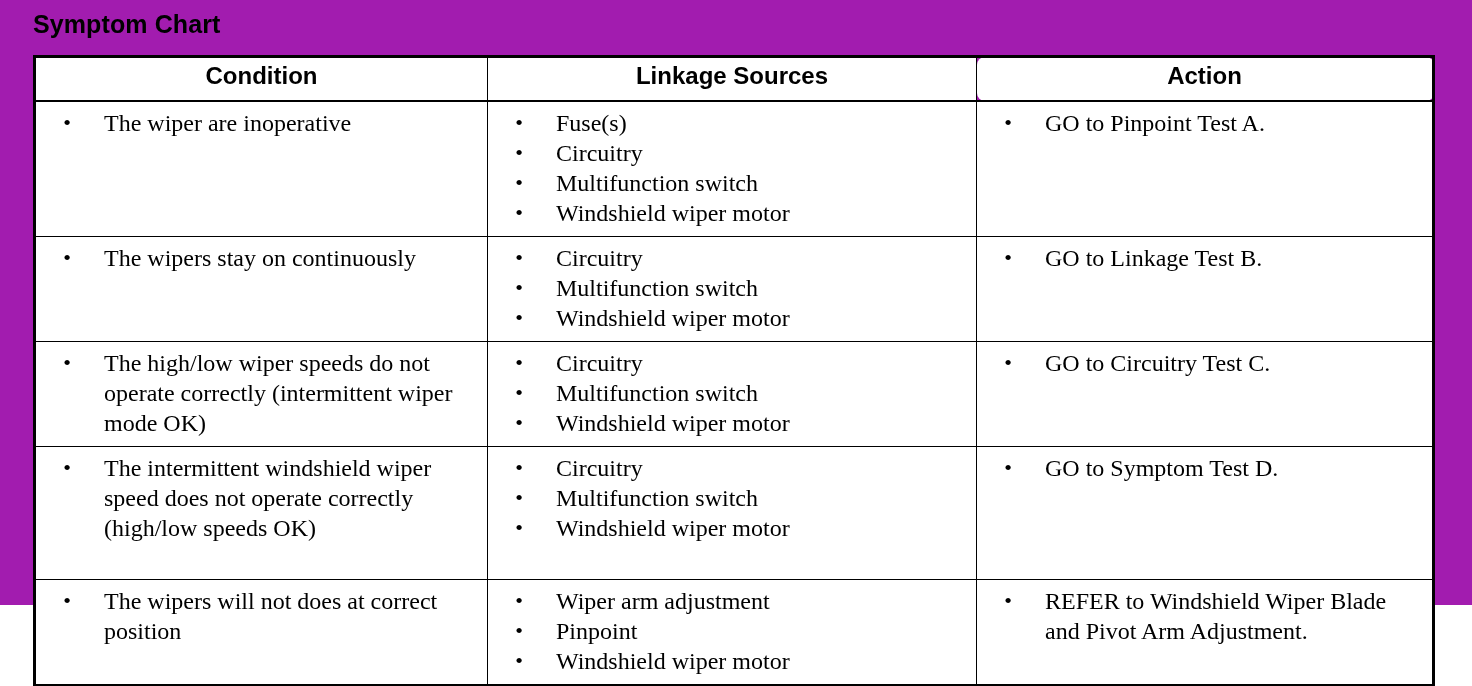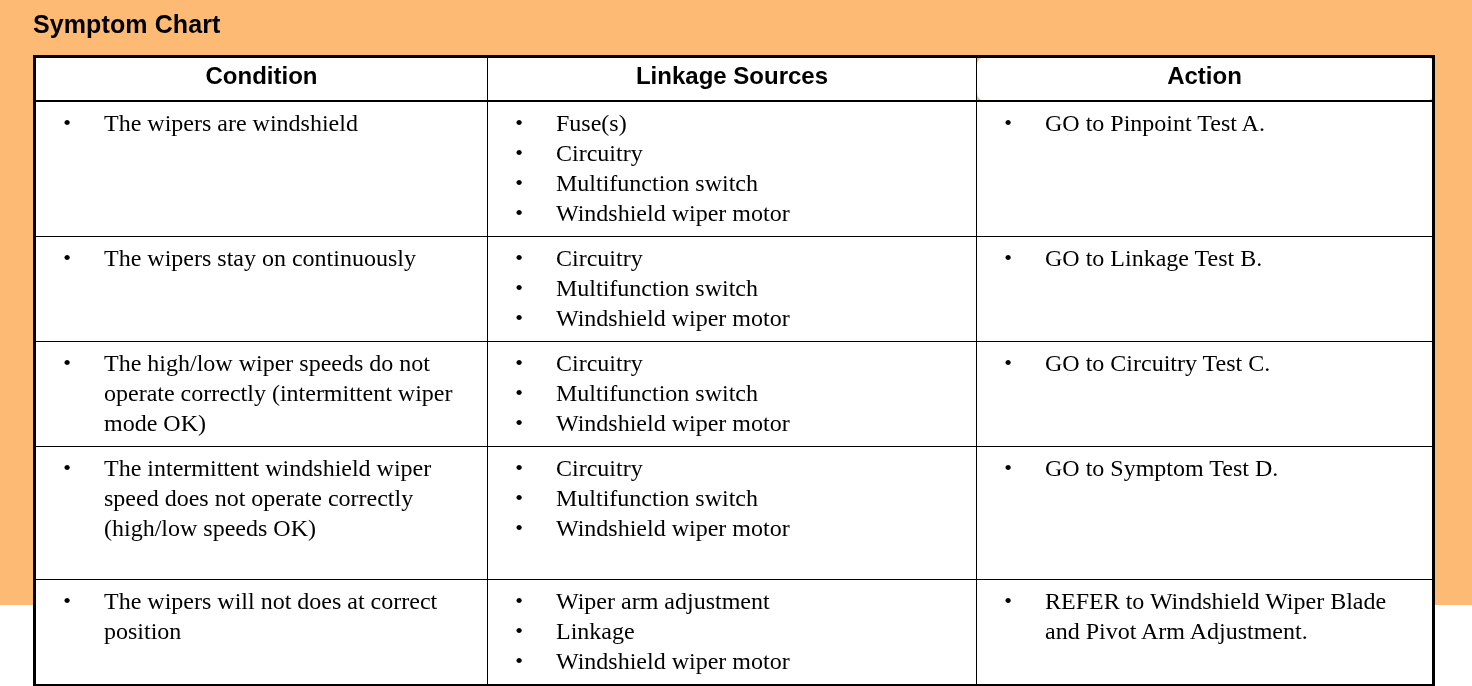--- a/index.html
+++ b/index.html
@@ -11,21 +11,21 @@
     width: 1472px;
     height: 686px;
     overflow: hidden;
     font-family: "Liberation Serif", serif;
     color: #000000;
   }
   .page {
     position: relative;
     width: 1472px;
     height: 605px;
-    background: #fdba74;
+    background: #a21caf;
   }
   .page-title {
     position: absolute;
     left: 33px;
     top: 12px;
     font-family: "Liberation Sans", sans-serif;
     font-weight: bold;
     font-size: 25px;
     letter-spacing: 0.1px;
     line-height: 1;
@@ -124,21 +124,21 @@
         <th>Action</th>
       </tr>
     </thead>
     <tbody id="table-body">
         <tr data-rowindex="0">
           <td>
             <div class="cell">
               <ul class="bullet-list">
                 <li class="bullet-item">
                   <span class="dot">•</span>
-                  <span class="btext">The wipers are windshield</span>
+                  <span class="btext">The wiper are inoperative</span>
                 </li>
               </ul>
             </div>
           </td>
           <td>
             <div class="cell">
               <ul class="bullet-list">
                 <li class="bullet-item">
                   <span class="dot">•</span>
                   <span class="btext">Fuse(s)</span>
@@ -302,21 +302,21 @@
           </td>
           <td>
             <div class="cell">
               <ul class="bullet-list">
                 <li class="bullet-item">
                   <span class="dot">•</span>
                   <span class="btext">Wiper arm adjustment</span>
                 </li>
                 <li class="bullet-item">
                   <span class="dot">•</span>
-                  <span class="btext">Linkage</span>
+                  <span class="btext">Pinpoint</span>
                 </li>
                 <li class="bullet-item">
                   <span class="dot">•</span>
                   <span class="btext">Windshield wiper motor</span>
                 </li>
               </ul>
             </div>
           </td>
           <td>
             <div class="cell">

